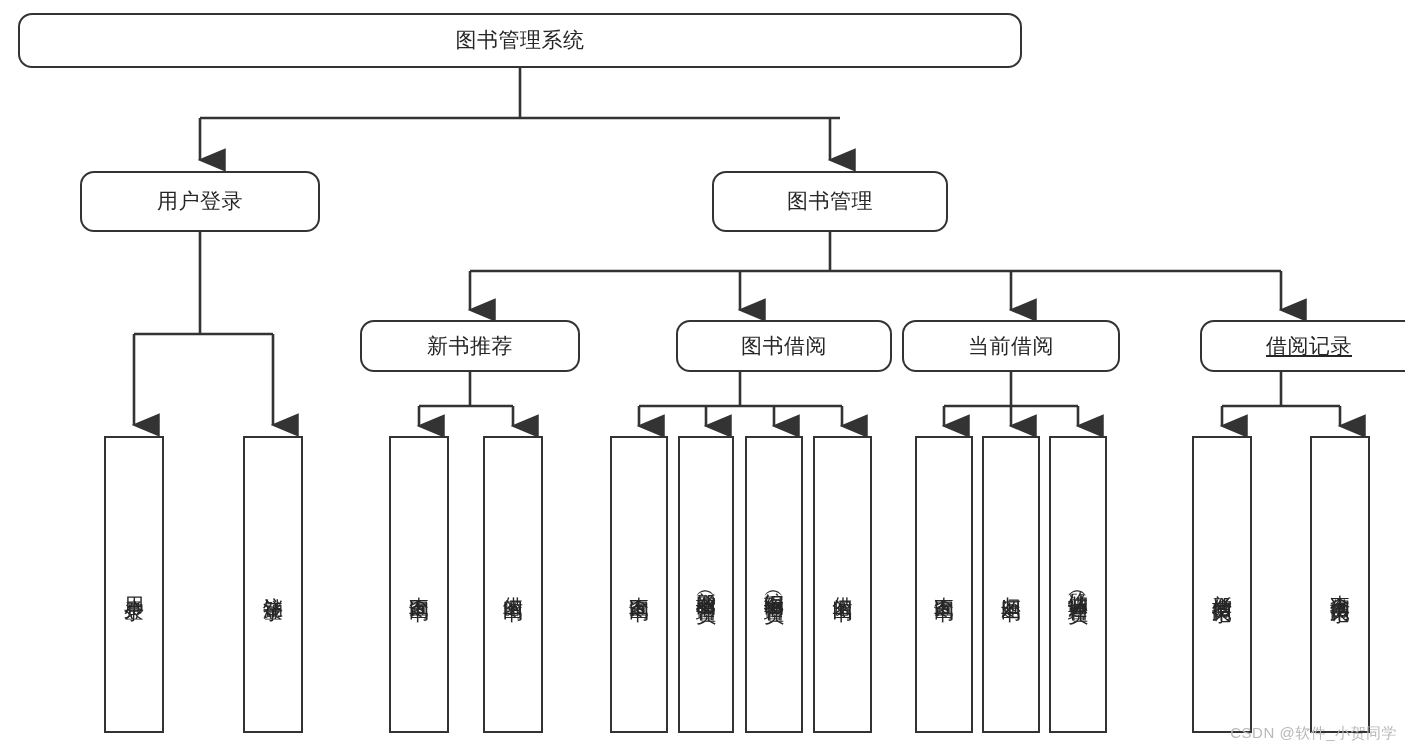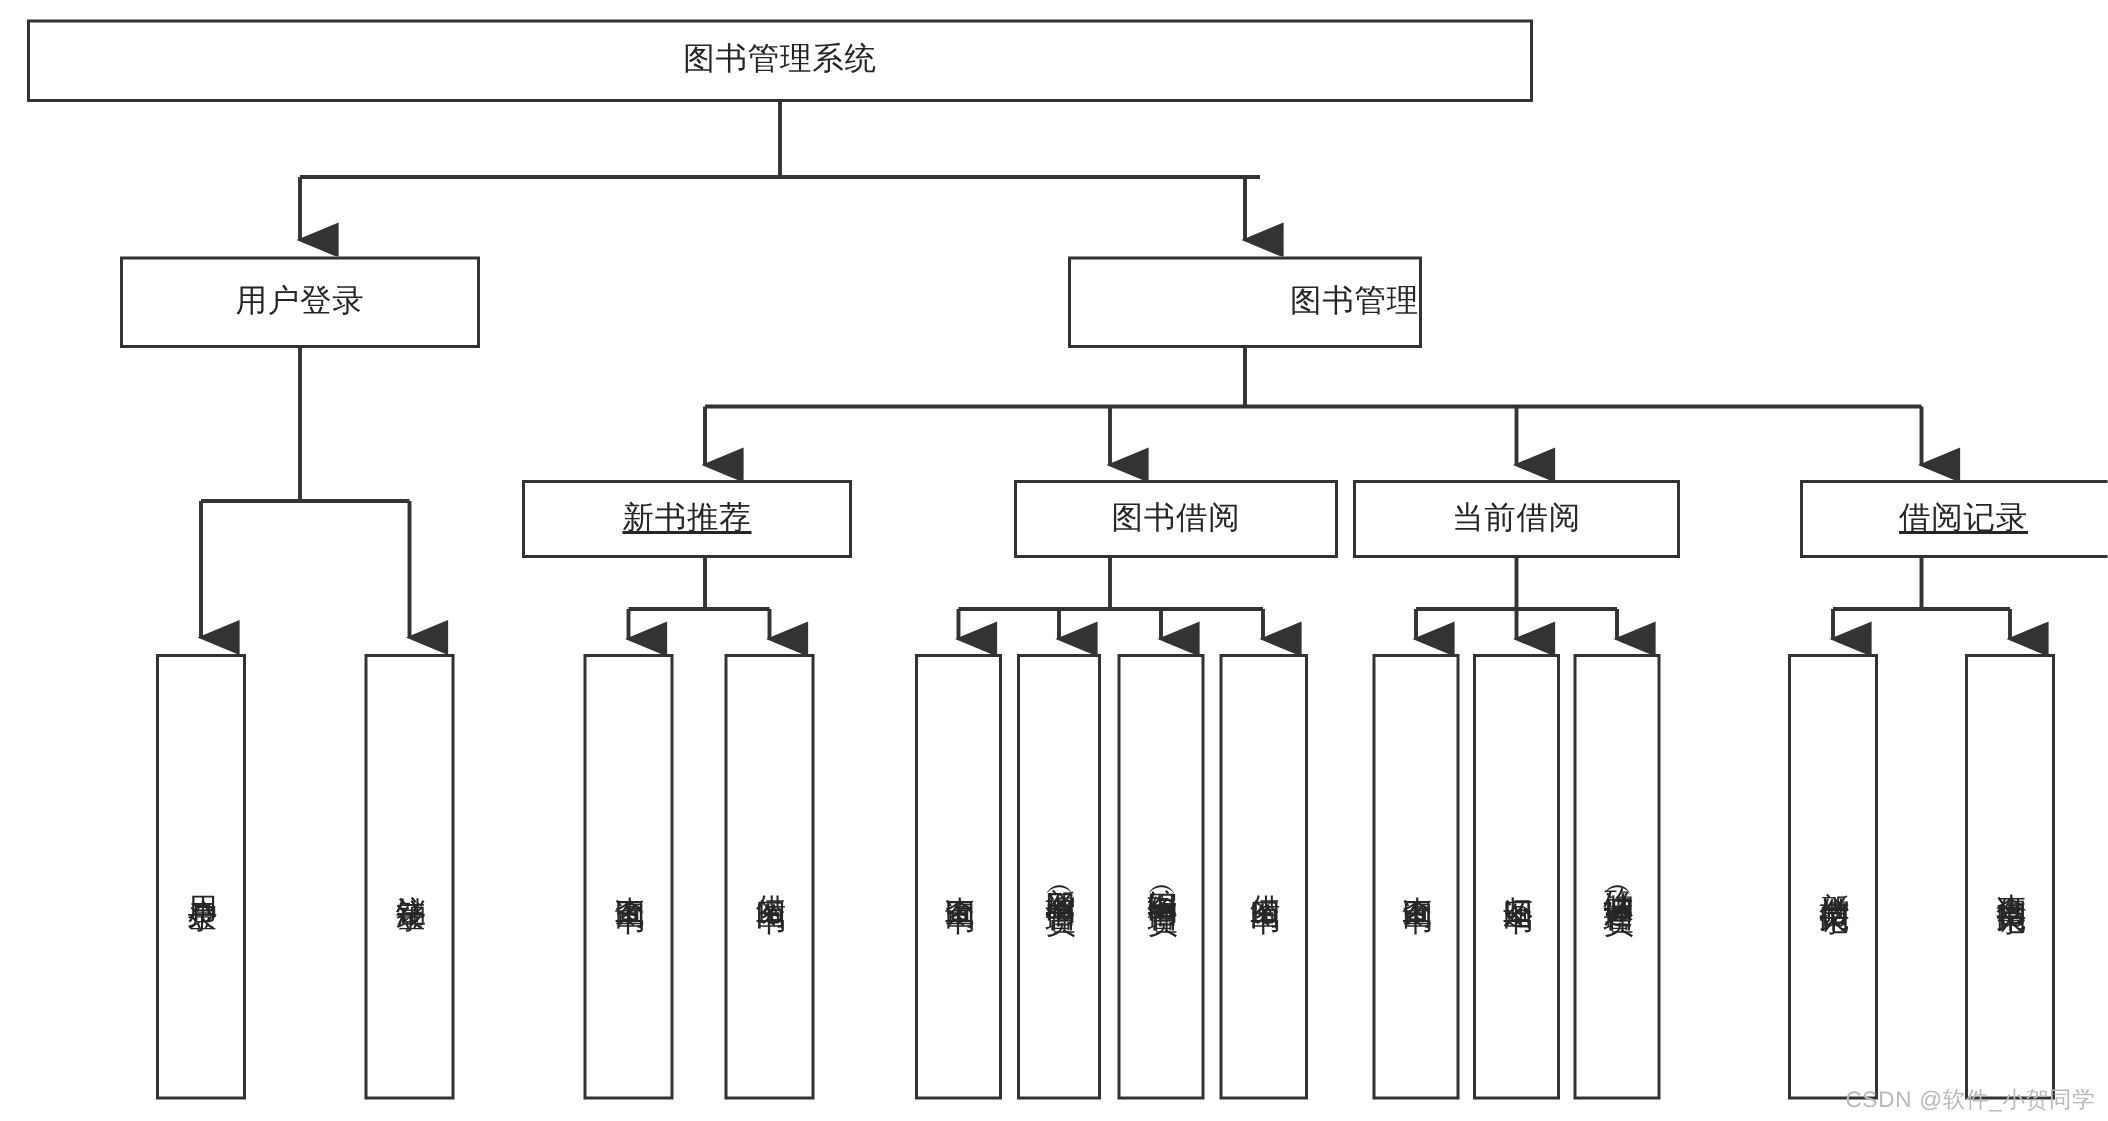--- a/index.html
+++ b/index.html
@@ -37,20 +37,21 @@
     border: 2px solid #333333;
     display: flex;
     align-items: center;
     justify-content: center;
     text-align: center;
     line-height: 1.25;
   }
   .node-h {
     font-size: 21px;
     letter-spacing: 0.5px;
+    border-radius: 14px;
   }
   .node-leaf {
     writing-mode: vertical-rl;
     text-orientation: upright;
     font-size: 20px;
     letter-spacing: 2px;
     padding: 4px 0;
   }
   .node-leaf .vlabel {
     writing-mode: vertical-rl;
@@ -124,25 +125,25 @@
     </g>
   </svg>
 
   <div class="node node-h" style="left:18px; top:13px; width:1004px; height:55px;">
     <span>图书管理系统</span>
   </div>
 
   <div class="node node-h" style="left:80px; top:171px; width:240px; height:61px;">
     <span>用户登录</span>
   </div>
-  <div class="node node-h" style="left:712px; top:171px; width:236px; height:61px;justify-content:flex-end;">
+  <div class="node node-h" style="left:712px; top:171px; width:236px; height:61px;">
     <span>图书管理</span>
   </div>
 
-  <div class="node node-h" style="left:348px; top:320px; width:220px; height:52px;text-decoration:underline;">
+  <div class="node node-h" style="left:360px; top:320px; width:220px; height:52px;">
     <span>新书推荐</span>
   </div>
   <div class="node node-h" style="left:632px; top:320px; width:216px; height:52px;margin-left:44px;">
     <span>图书借阅</span>
   </div>
   <div class="node node-h" style="left:902px; top:320px; width:218px; height:52px;justify-content:center;">
     <span>当前借阅</span>
   </div>
   <div class="node node-h" style="left:1200px; top:320px; width:218px; height:52px;text-decoration:underline;">
     <span>借阅记录</span>

